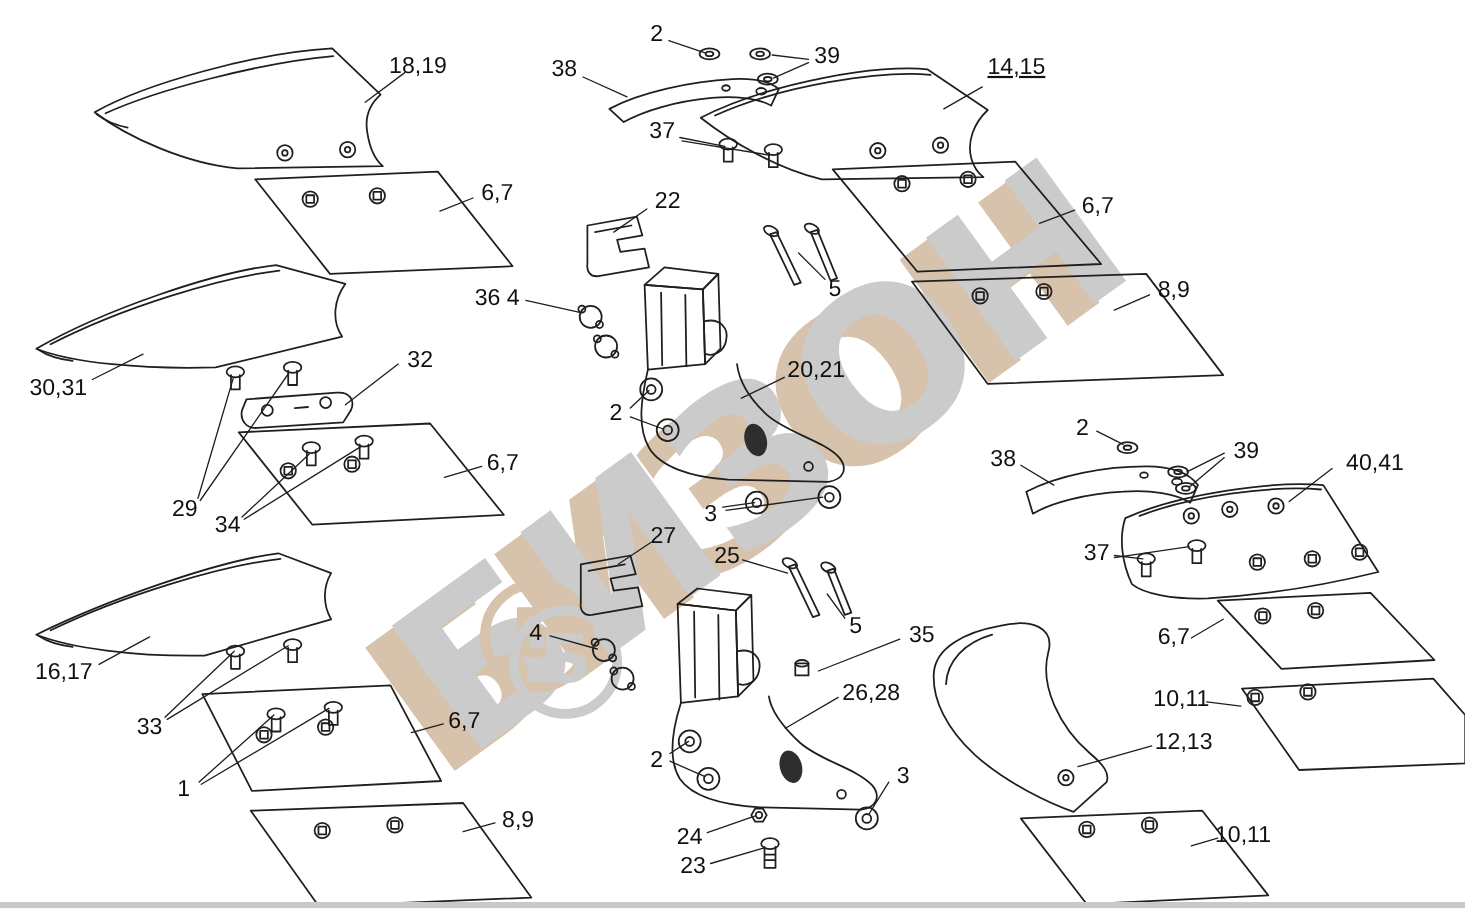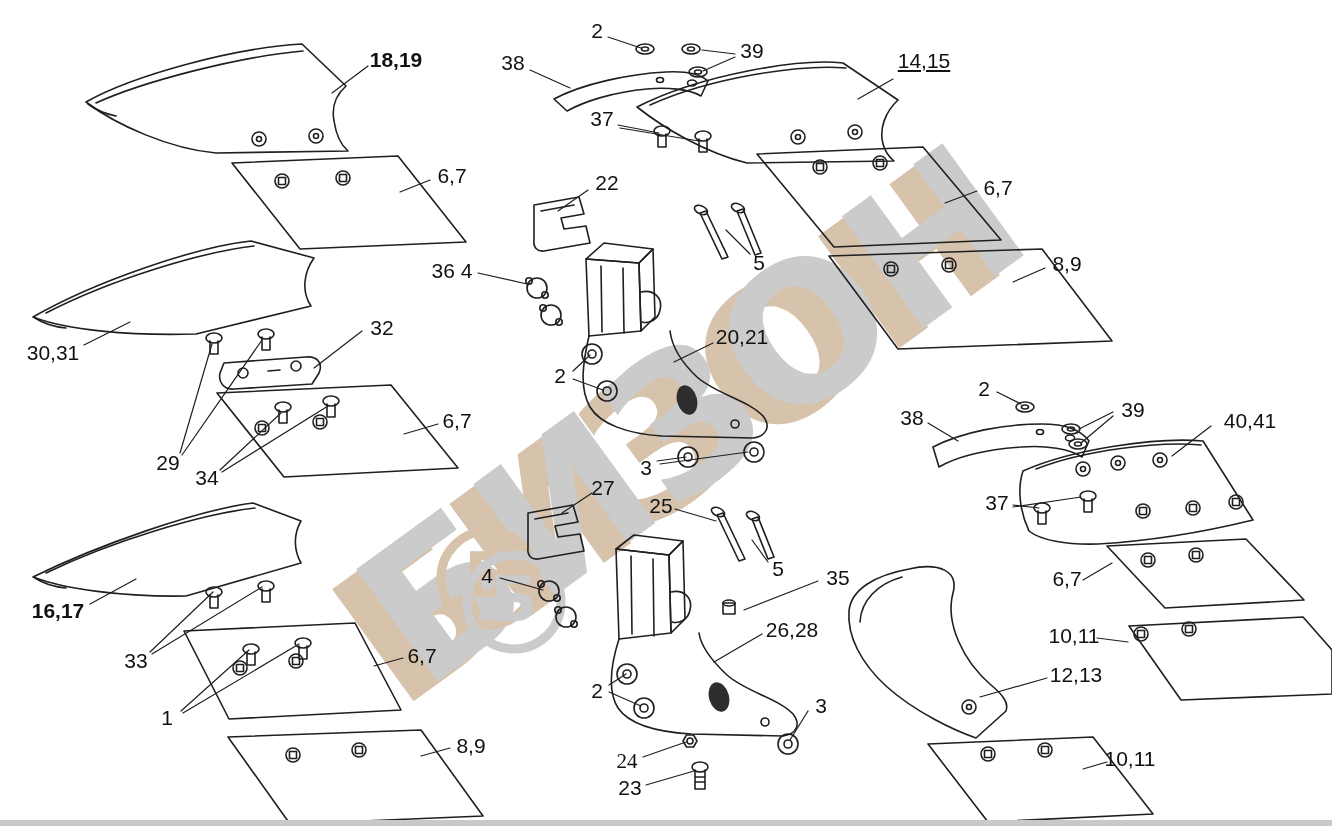--- a/index.html
+++ b/index.html
@@ -354,21 +354,21 @@
     <g>
       <path d="M928,744 L1093,737 L1153,814 L988,822 Z"></path>
       <use href="#hole-sq" x="988" y="754"></use>
       <use href="#hole-sq" x="1045" y="750"></use>
     </g>
 
   </g>
 </svg>
 
 <div id="labels-layer">
-      <div class="part-label" style="left: 396px; top: 60px; font-weight: bold;">18,19</div>
+      <div class="part-label" style="left: 380px; top: 60px;">18,19</div>
       <div class="part-label" style="left: 452px; top: 176px;">6,7</div>
       <div class="part-label" style="left: 597px; top: 31px;">2</div>
       <div class="part-label" style="left: 513px; top: 63px;">38</div>
       <div class="part-label" style="left: 752px; top: 51px;">39</div>
       <div class="part-label" style="left: 602px; top: 119px;">37</div>
       <div class="part-label" style="left: 924px; top: 61px; text-decoration: underline;">14,15</div>
       <div class="part-label" style="left: 998px; top: 188px;">6,7</div>
       <div class="part-label" style="left: 1067px; top: 264px;">8,9</div>
       <div class="part-label" style="left: 607px; top: 183px;">22</div>
       <div class="part-label" style="left: 452px; top: 271px;">36 4</div>
@@ -382,23 +382,23 @@
       <div class="part-label" style="left: 457px; top: 421px;">6,7</div>
       <div class="part-label" style="left: 646px; top: 468px;">3</div>
       <div class="part-label" style="left: 603px; top: 488px; text-align: right;">27</div>
       <div class="part-label" style="left: 661px; top: 506px;">25</div>
       <div class="part-label" style="left: 487px; top: 576px;">4</div>
       <div class="part-label" style="left: 778px; top: 569px;">5</div>
       <div class="part-label" style="left: 838px; top: 578px;">35</div>
       <div class="part-label" style="left: 792px; top: 630px;">26,28</div>
       <div class="part-label" style="left: 597px; top: 691px;">2</div>
       <div class="part-label" style="left: 821px; top: 706px;">3</div>
-      <div class="part-label" style="left: 627px; top: 761px; font-family: Liberation Serif, serif;">24</div>
+      <div class="part-label" style="left: 627px; top: 761px;">24</div>
       <div class="part-label" style="left: 630px; top: 788px;">23</div>
-      <div class="part-label" style="left: 58px; top: 611px; font-weight: bold;">16,17</div>
+      <div class="part-label" style="left: 58px; top: 611px;">16,17</div>
       <div class="part-label" style="left: 136px; top: 661px; text-align: center;">33</div>
       <div class="part-label" style="left: 167px; top: 718px;">1</div>
       <div class="part-label" style="left: 422px; top: 656px;">6,7</div>
       <div class="part-label" style="left: 471px; top: 746px;">8,9</div>
       <div class="part-label" style="left: 912px; top: 418px;">38</div>
       <div class="part-label" style="left: 984px; top: 389px;">2</div>
       <div class="part-label" style="left: 1133px; top: 410px;">39</div>
       <div class="part-label" style="left: 1240px; top: 421px; margin-left: 10px;">40,41</div>
       <div class="part-label" style="left: 997px; top: 503px;">37</div>
       <div class="part-label" style="left: 1067px; top: 579px;">6,7</div>

